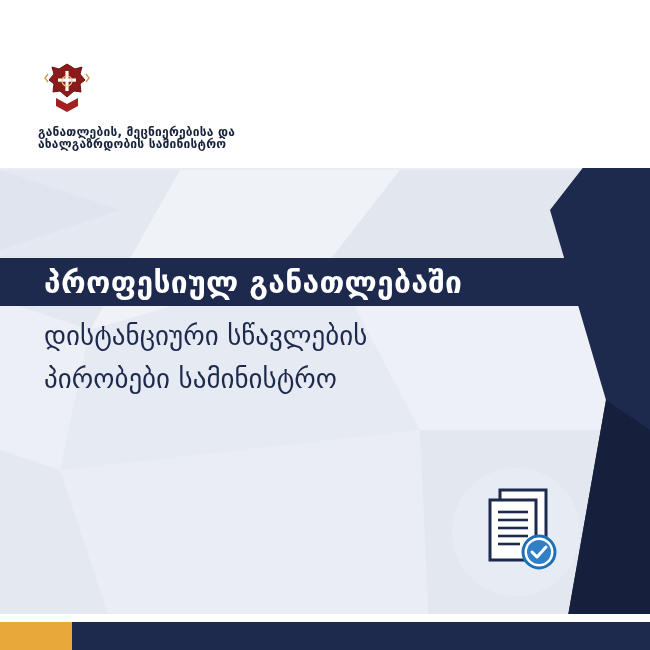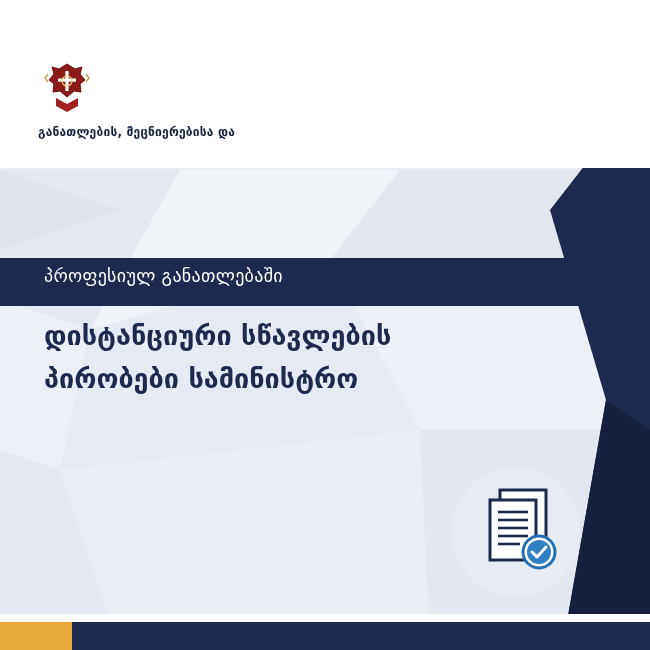--- a/index.html
+++ b/index.html
@@ -72,35 +72,35 @@
     height: 48px;
     background: #1d2a4d;
     z-index: 4;
   }
   .headline-band-text {
     position: absolute;
     left: 44px;
     top: 265px;
     z-index: 5;
     color: #ffffff;
-    font-size: 18px;
-    font-weight: normal;
+    font-size: 30px;
+    font-weight: bold;
     letter-spacing: 0.3px;
     white-space: nowrap;
     font-family: "DejaVu Sans", sans-serif;
   }
   .headline-rest {
     position: absolute;
     left: 44px;
     top: 314px;
     z-index: 5;
     width: 540px;
     color: #1d2a4d;
     font-size: 27px;
-    font-weight: bold;
+    font-weight: normal;
     line-height: 43px;
     font-family: "DejaVu Sans", sans-serif;
   }
   .headline-rest div {
     white-space: nowrap;
   }
   
   .icon-circle {
     position: absolute;
     left: 452px;
@@ -179,20 +179,21 @@
       <path d="M23 2 L31 7 L38 5 L36 12 L41 18 L36 22 L37 30 L30 29 L23 35 L16 29 L9 30 L10 22 L5 18 L10 12 L8 5 L15 7 Z" fill="#8b1a1a" stroke="#6d1111" stroke-width="1"></path>
       <rect x="21.4" y="9" width="3.2" height="20" fill="#ffffff"></rect>
       <rect x="14" y="16.5" width="18" height="3.2" fill="#ffffff"></rect>
       <circle cx="23" cy="19" r="5" fill="none" stroke="#f0d27a" stroke-width="1.2"></circle>
       <path d="M12 36 L23 42 L34 36 L34 44 L23 50 L12 44 Z" fill="#a22020"></path>
       <path d="M4 20 L1 16 L4 12" fill="none" stroke="#c8a14a" stroke-width="1.4"></path>
       <path d="M42 20 L45 16 L42 12" fill="none" stroke="#c8a14a" stroke-width="1.4"></path>
     </svg>
     <div class="ministry-text">
       <div>განათლების, მეცნიერებისა და</div>
+      <div>ახალგაზრდობის სამინისტრო</div>
     </div>
   </div>
 
   <div class="headline-band"></div>
   <div class="headline-band-text">პროფესიულ განათლებაში</div>
   <div class="headline-rest">
     <div>დისტანციური სწავლების</div>
     <div>პირობები სამინისტრო</div>
   </div>
 

